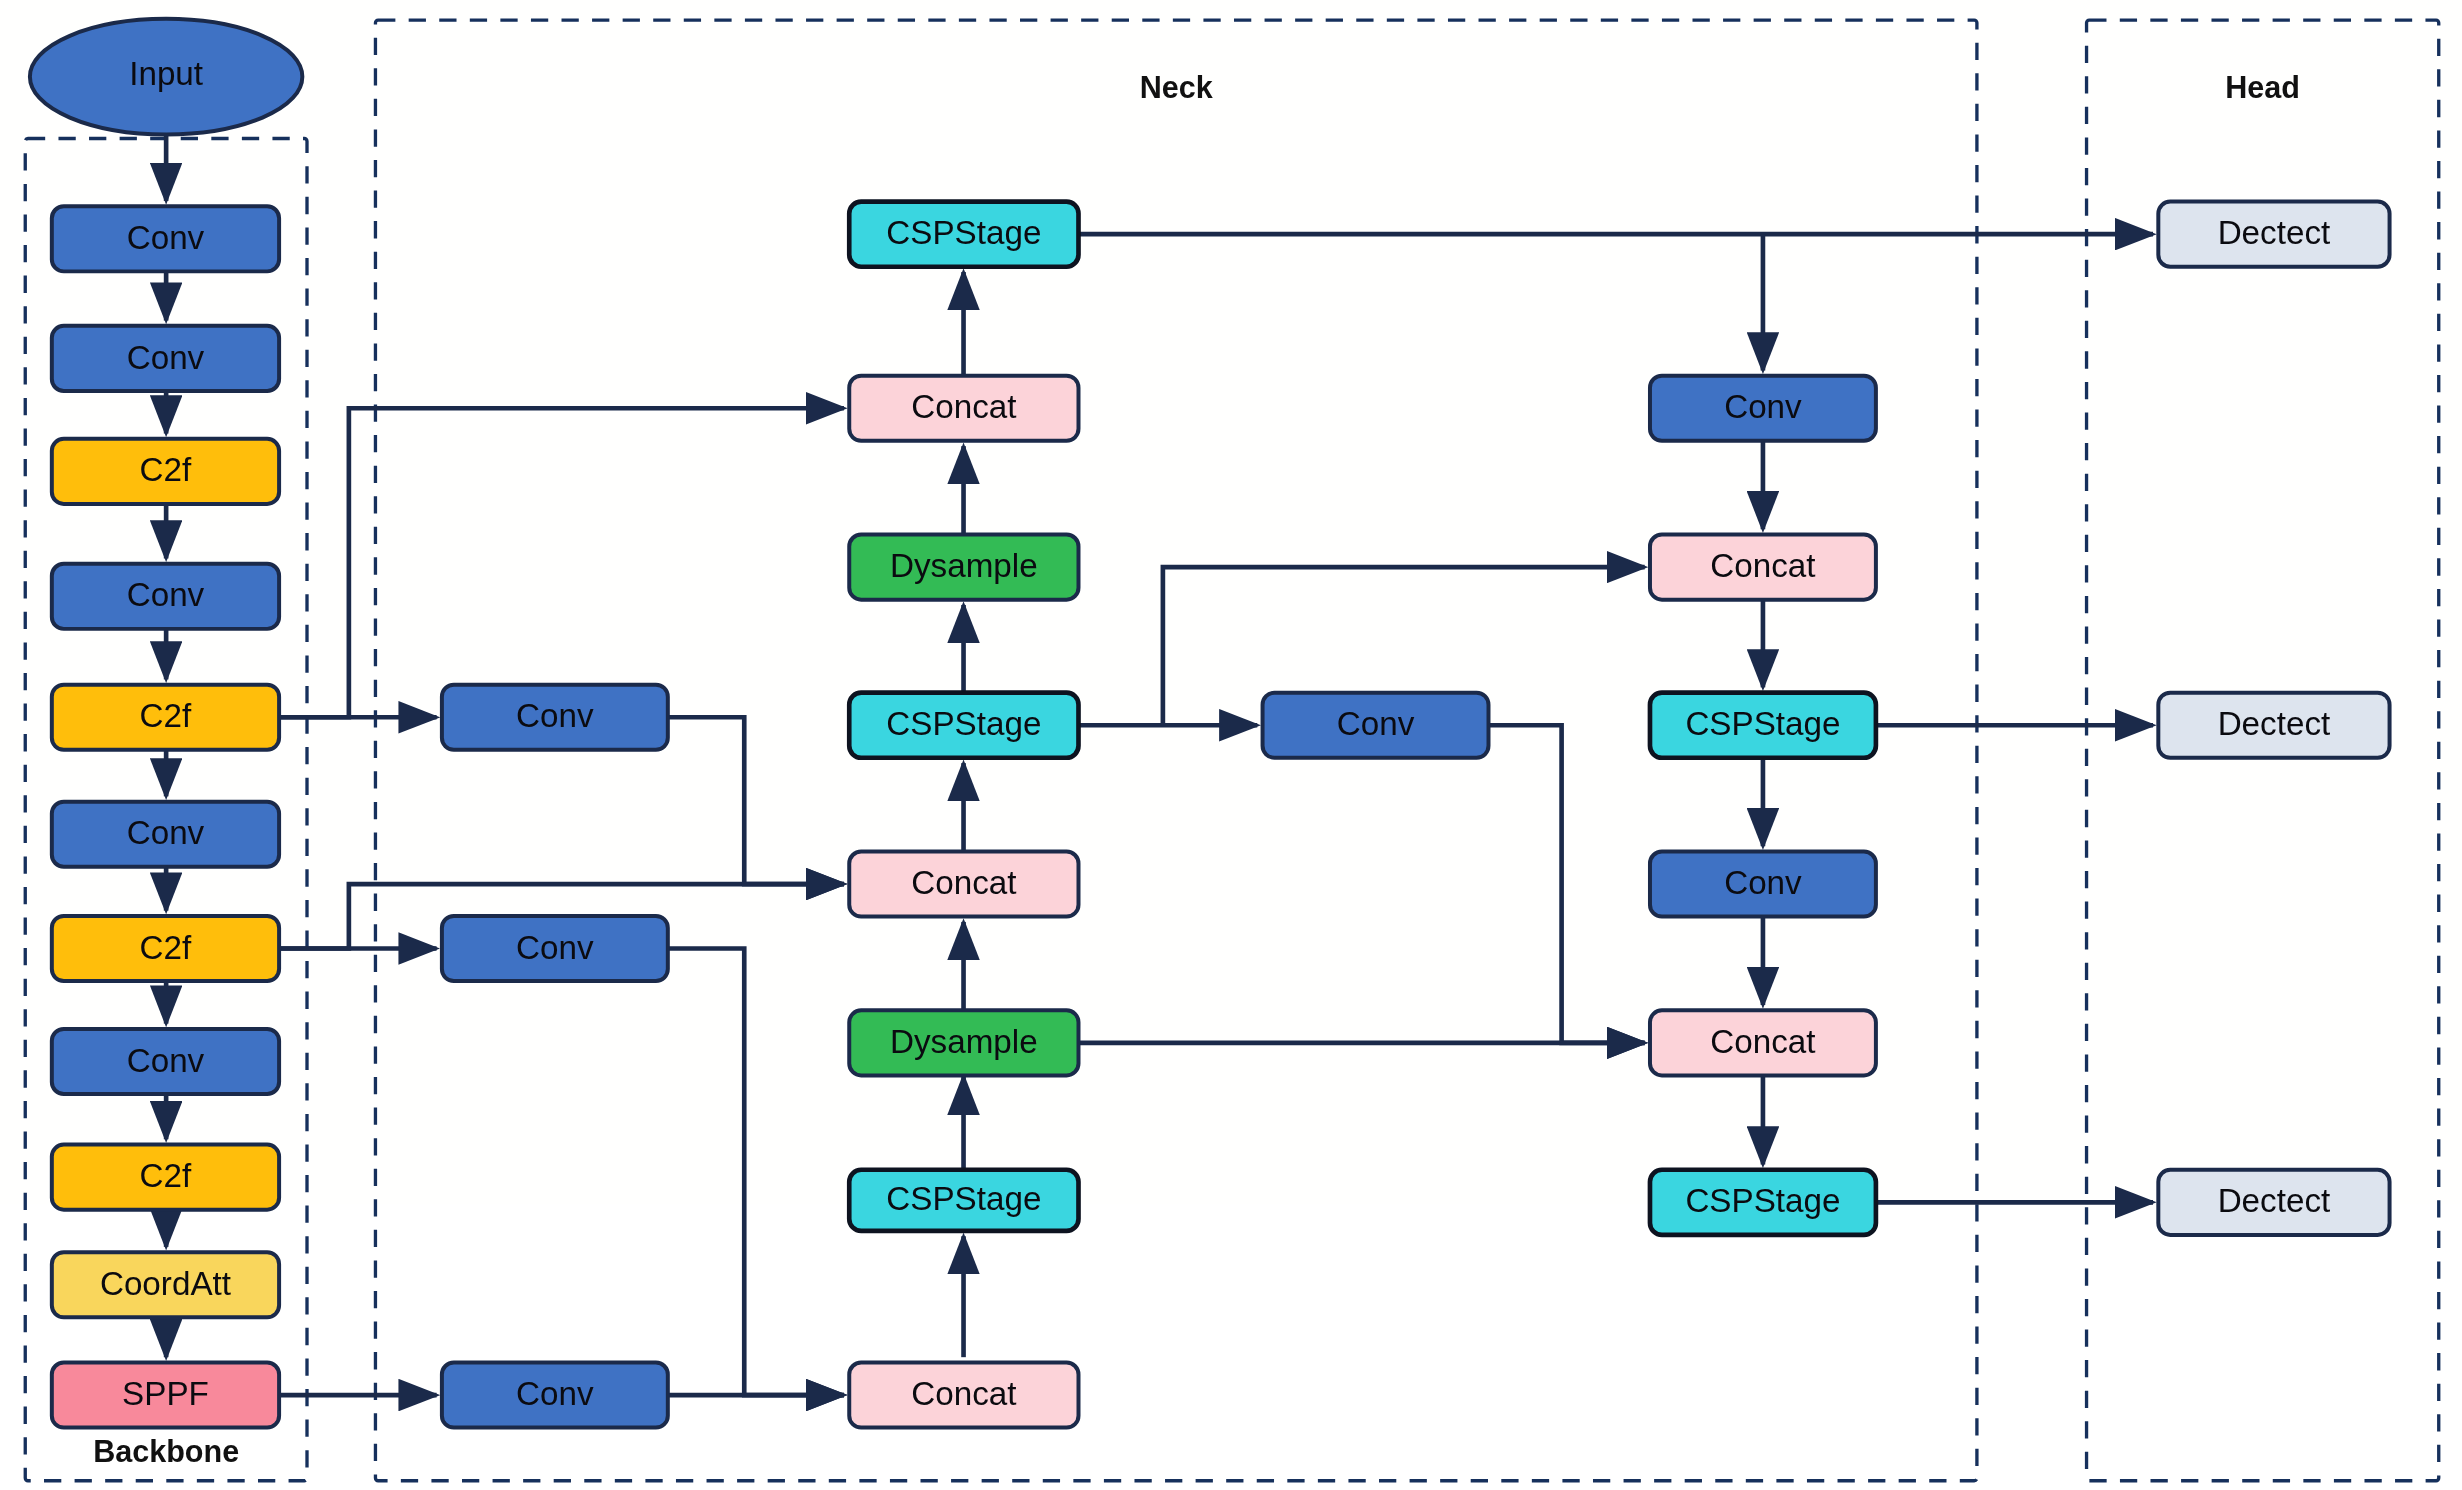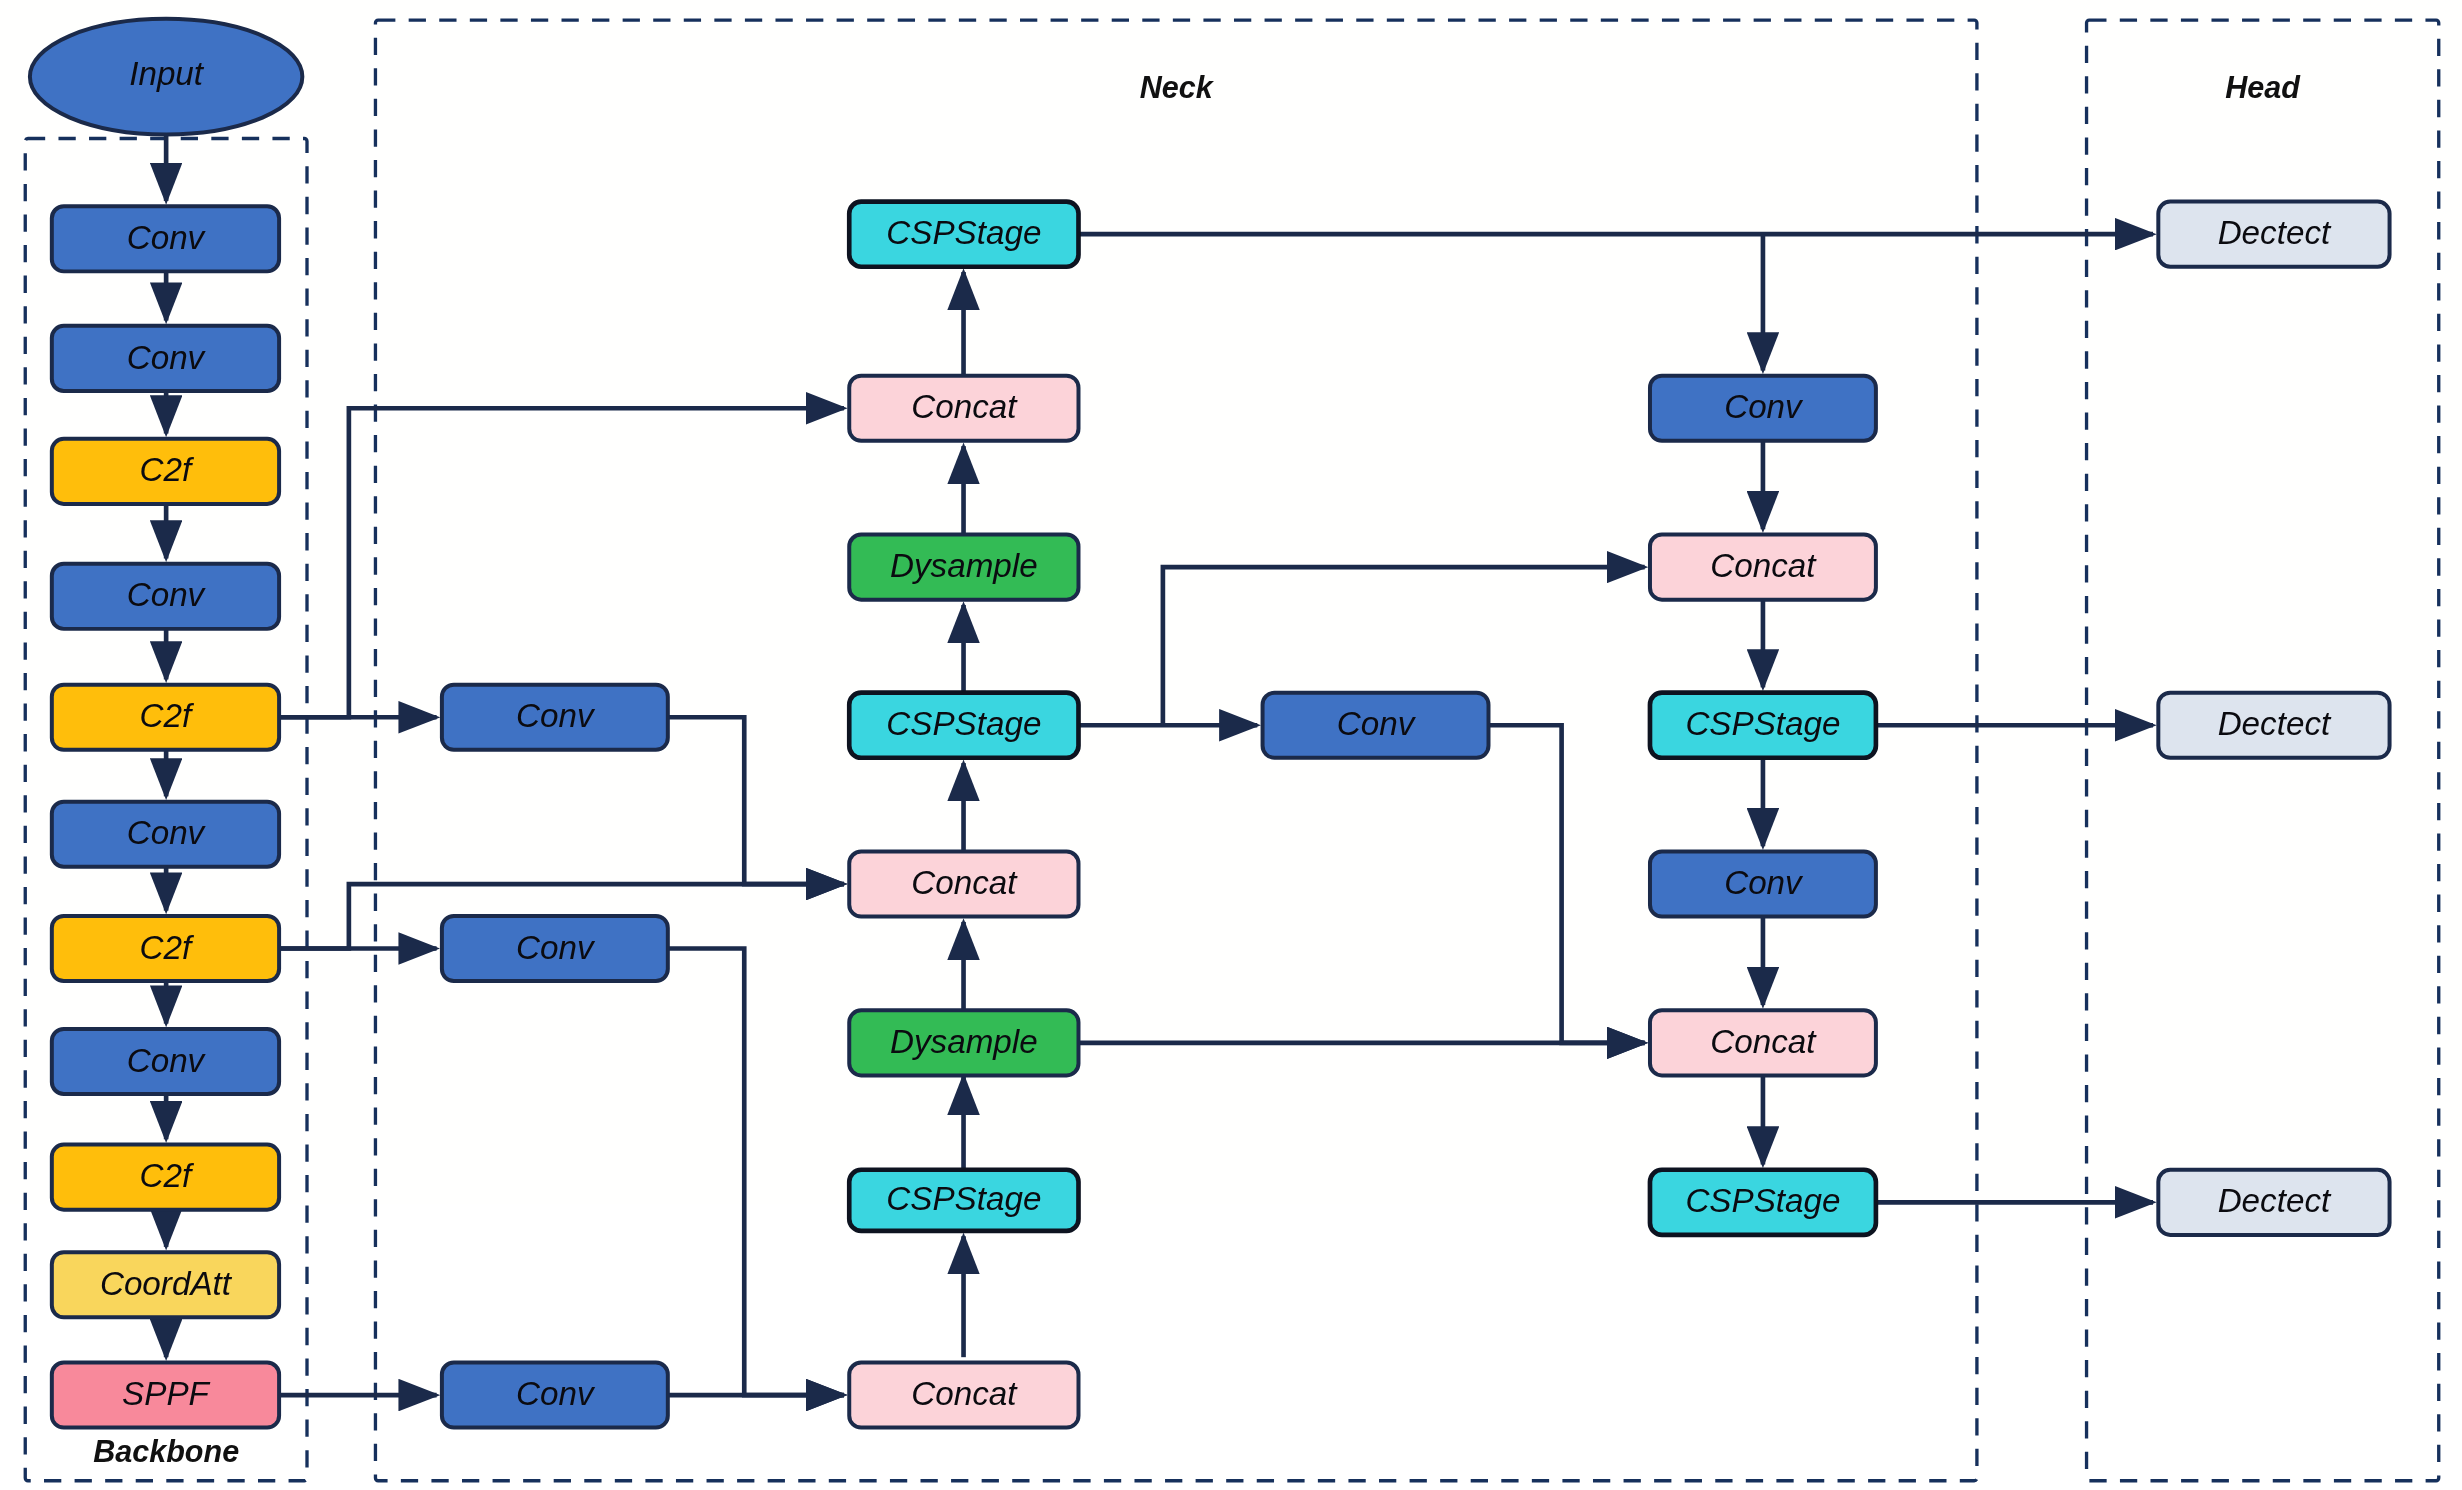--- a/index.html
+++ b/index.html
@@ -1,19 +1,19 @@
 <!DOCTYPE html>
 <html style="font-size:10.6px"><head>
 <meta charset="utf-8">
 <title>Network Architecture Diagram</title>
 <style>
   html,body{margin:0;padding:0;background:#ffffff;}
   body{width:2462px;height:1491px;overflow:hidden;
        font-family:"Liberation Sans","DejaVu Sans",sans-serif;}
-  #stage{position:relative;width:2462px;height:1204px;background:#fffffe;font-style:italic;}
+  #stage{position:relative;width:2462px;height:1204px;background:#fffffe;}
   svg#diagram{position:absolute;left:0;top:0;width:2462px;height:1491px;display:block;}
   .node-label{font-family:"Liberation Sans","DejaVu Sans",sans-serif;
               font-size:50px;fill:#0b0b10;text-anchor:middle;dominant-baseline:middle;}
   .group-label{font-family:"Liberation Sans","DejaVu Sans",sans-serif;
                font-size:46px;font-weight:bold;fill:#111;text-anchor:middle;dominant-baseline:middle;}
   .nbox{stroke:#1b2a4a;stroke-width:6;}
   .nbox-dark{stroke:#0d1320;stroke-width:7;}
   .grp{fill:none;stroke:#16305c;stroke-width:5;stroke-dasharray:26 20;}
   .edge{fill:none;stroke:#1b2a4a;stroke-width:7;}
 </style>

